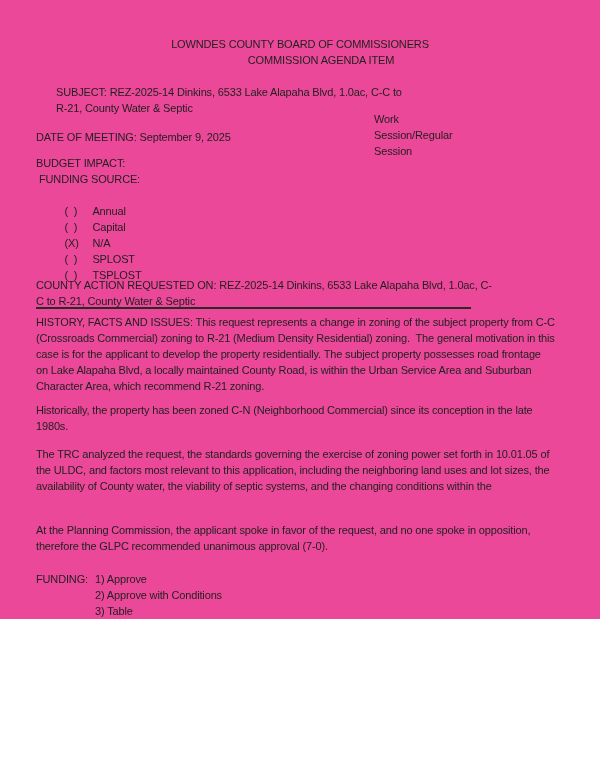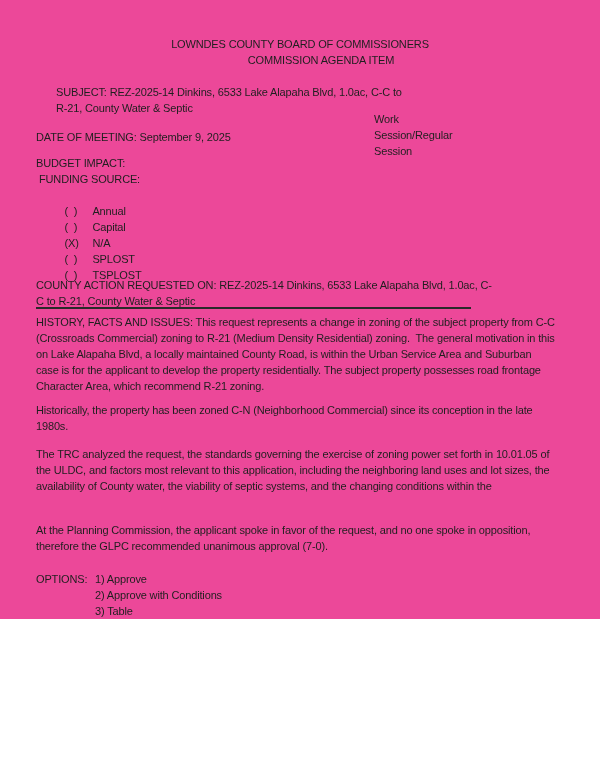--- a/index.html
+++ b/index.html
@@ -75,42 +75,42 @@
 
   <div class="abs" style="top:277px; left:36px;">
     <div class="line">COUNTY ACTION REQUESTED ON: REZ-2025-14 Dinkins, 6533 Lake Alapaha Blvd, 1.0ac, C-</div>
     <div class="line">C to R-21, County Water &amp; Septic</div>
   </div>
   <div class="rule" style="top:307px; left:36px; width:435px;"></div>
 
   <div class="abs" style="top:314px; left:36px;">
     <div class="line">HISTORY, FACTS AND ISSUES: This request represents a change in zoning of the subject property from C-C</div>
     <div class="line">(Crossroads Commercial) zoning to R-21 (Medium Density Residential) zoning.  The general motivation in this</div>
+    <div class="line">case is for the applicant to develop the property residentially. The subject property possesses road frontage</div>
     <div class="line">on Lake Alapaha Blvd, a locally maintained County Road, is within the Urban Service Area and Suburban</div>
-    <div class="line">case is for the applicant to develop the property residentially. The subject property possesses road frontage</div>
     <div class="line">Character Area, which recommend R-21 zoning.</div>
   </div>
 
   <div class="abs" style="top:402px; left:36px;">
     <div class="line">Historically, the property has been zoned C-N (Neighborhood Commercial) since its conception in the late</div>
     <div class="line">1980s.</div>
   </div>
 
   <div class="abs" style="top:446px; left:36px;">
     <div class="line">The TRC analyzed the request, the standards governing the exercise of zoning power set forth in 10.01.05 of</div>
     <div class="line">the ULDC, and factors most relevant to this application, including the neighboring land uses and lot sizes, the</div>
     <div class="line">availability of County water, the viability of septic systems, and the changing conditions within the</div>
   </div>
 
   <div class="abs" style="top:522px; left:36px;">
     <div class="line">At the Planning Commission, the applicant spoke in favor of the request, and no one spoke in opposition,</div>
     <div class="line">therefore the GLPC recommended unanimous approval (7-0).</div>
   </div>
 
-  <div class="abs line" style="top:571px; left:36px;">OPTIONS:</div>
+  <div class="abs line" style="top:571px; left:36px;">FUNDING:</div>
   <div class="abs" style="top:571px; left:95px;">
     <div class="line">1) Approve</div>
     <div class="line">2) Approve with Conditions</div>
     <div class="line">3) Table</div>
     <div class="line">4) Deny</div>
   </div>
 
 
   <div class="deptrow" style="top:682px; left:36px;">
     <span class="deptmain"><span class="u">DEPARTMENT</span><span>: Planning/Zoning</span></span>

